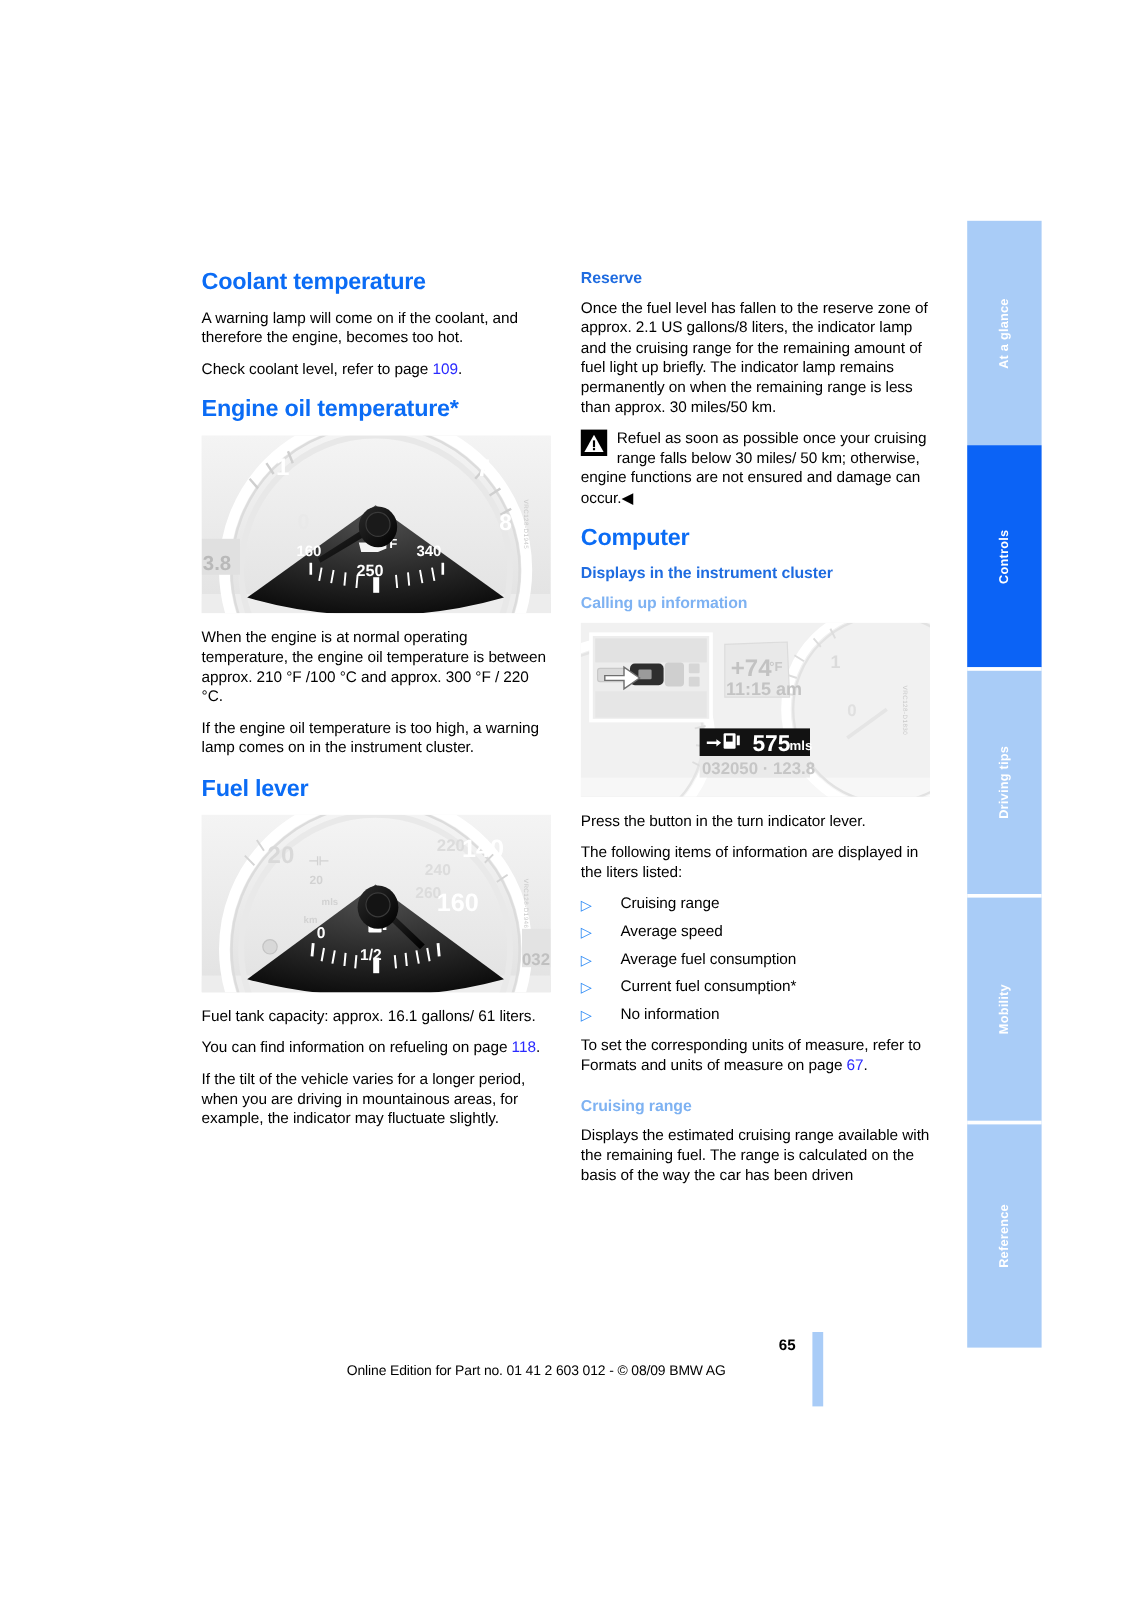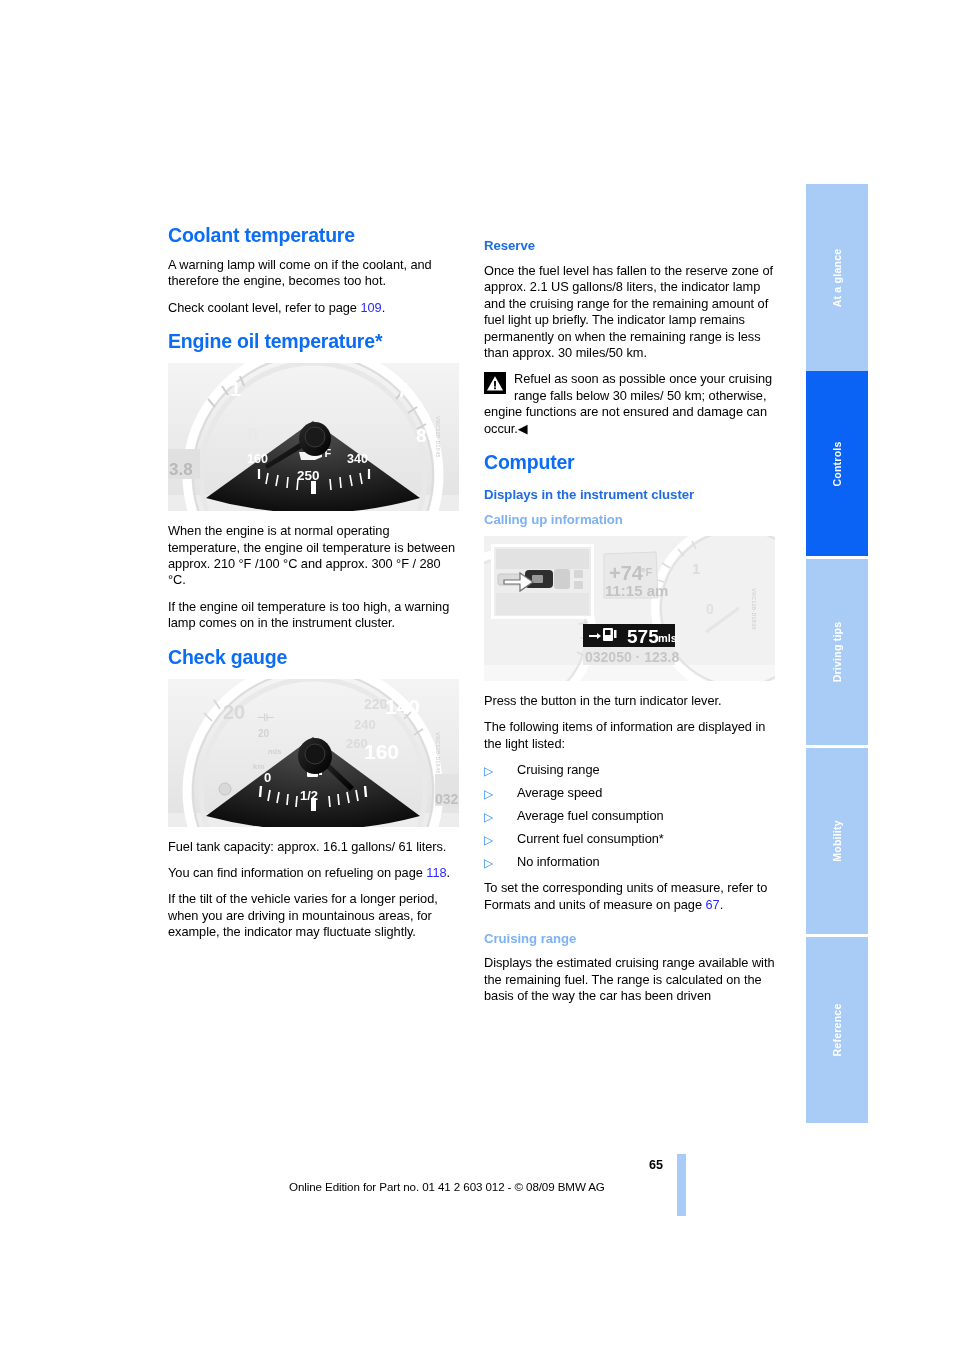--- a/index.html
+++ b/index.html
@@ -20,21 +20,21 @@
 
   
   .h1{
     color:#0b6cf5;font-size:19.5px;font-weight:bold;
     letter-spacing:-0.2px;line-height:22px;
     margin:0 0 11px 0;
   }
   .h1.spaced{margin-top:14px;}
   .h2{
     color:#1f6ce0;font-size:13.2px;font-weight:bold;
-    line-height:16px;margin:14px 0 9px 0;letter-spacing:-0.05px;
+    line-height:16px;margin:0 0 9px 0;letter-spacing:-0.05px;
   }
   .h3{
     color:#7eb2f2;font-size:13.2px;font-weight:bold;
     line-height:16px;margin:0 0 8px 0;letter-spacing:-0.05px;
   }
   p{
     font-size:12.8px;line-height:16.4px;color:#000;
     margin:0 0 10px 0;letter-spacing:-0.05px;
   }
   p:last-child{margin-bottom:0;}
@@ -86,21 +86,21 @@
   .tab .lbl{
     position:absolute;left:50%;top:50%;
     transform:translate(-50%,-50%) rotate(-90deg);
     white-space:nowrap;
   }
   .tab-idle{background:#a9ccf7;}
   .tab-active{background:#0b63f6;}
 
   
   .footer{
-    position:absolute;left:0;top:1172px;width:954px;height:40px;
+    position:absolute;left:0;top:1128px;width:954px;height:40px;
   }
   .footer .line{
     position:absolute;left:289px;top:8px;
     font-size:11.6px;color:#000;letter-spacing:-0.1px;white-space:nowrap;
   }
   .footer .pageno{
     position:absolute;left:649px;top:-14px;
     font-size:12.6px;font-weight:bold;color:#000;
   }
   .footer .bar{
@@ -175,24 +175,24 @@
         <path d="M146 78 L99 106 L97 102 L144 72 Z" fill="url(#gNeedle)"></path>
         <ellipse cx="147" cy="76" rx="16" ry="17" fill="url(#gNeedle)"></ellipse>
         <ellipse cx="147" cy="74" rx="10" ry="10" fill="#1a1a1a" stroke="#3a3a3a"></ellipse>
 
         <rect x="0" y="86" width="32" height="30" fill="#e0e0e0"></rect>
         <text x="1" y="112" font-family="Liberation Sans, sans-serif" font-size="17" font-weight="bold" fill="#b9b9b9">3.8</text>
       </svg>
       <span class="wm">VRC128-D1945</span>
     </div>
 
-    <p>When the engine is at normal operating temperature, the engine oil temperature is between approx. 210 °F /100 °C and approx. 300 °F / 280 °C.</p>
+    <p>When the engine is at normal operating temperature, the engine oil temperature is between approx. 210 °F /100 °C and approx. 300 °F / 220 °C.</p>
     <p>If the engine oil temperature is too high, a warning lamp comes on in the instrument cluster.</p>
 
-    <h1 class="h1 spaced">Check gauge</h1>
+    <h1 class="h1 spaced">Fuel lever</h1>
 
     <div class="fig gaugefig">
       <svg viewBox="0 0 291 148">
         <rect x="0" y="0" width="291" height="148" fill="url(#gBody)"></rect>
         <rect x="0" y="134" width="291" height="14" fill="#ededed"></rect>
         <circle cx="145" cy="112" r="126" fill="none" stroke="#ffffff" stroke-width="9"></circle>
         <circle cx="145" cy="112" r="120" fill="none" stroke="#dcdcdc" stroke-width="2"></circle>
         <circle cx="145" cy="112" r="112" fill="none" stroke="#e9e9e9" stroke-width="5"></circle>
 
         <text x="55" y="40" font-family="Liberation Sans, sans-serif" font-size="20" font-weight="bold" fill="#d9d9d9">20</text>
@@ -323,21 +323,21 @@
           <rect x="90" y="34" width="9" height="8" rx="1" fill="#d6d6d6"></rect>
           <rect x="90" y="45" width="9" height="8" rx="1" fill="#d6d6d6"></rect>
 
           <path d="M20 44 L36 44 L36 37 L49 46 L36 55 L36 48 L20 48 Z" fill="#ffffff" stroke="#6f6f6f" stroke-width="1.2"></path>
         </g>
       </svg>
       <span class="wm">VRC128-D1830</span>
     </div>
 
     <p>Press the button in the turn indicator lever.</p>
-    <p>The following items of information are displayed in the light listed:</p>
+    <p>The following items of information are displayed in the liters listed:</p>
 
     <ul class="blist">
       <li>
         <span class="bullet">▷</span><span>Cruising range</span>
       </li>
       <li>
         <span class="bullet">▷</span><span>Average speed</span>
       </li>
       <li>
         <span class="bullet">▷</span><span>Average fuel consumption</span>

